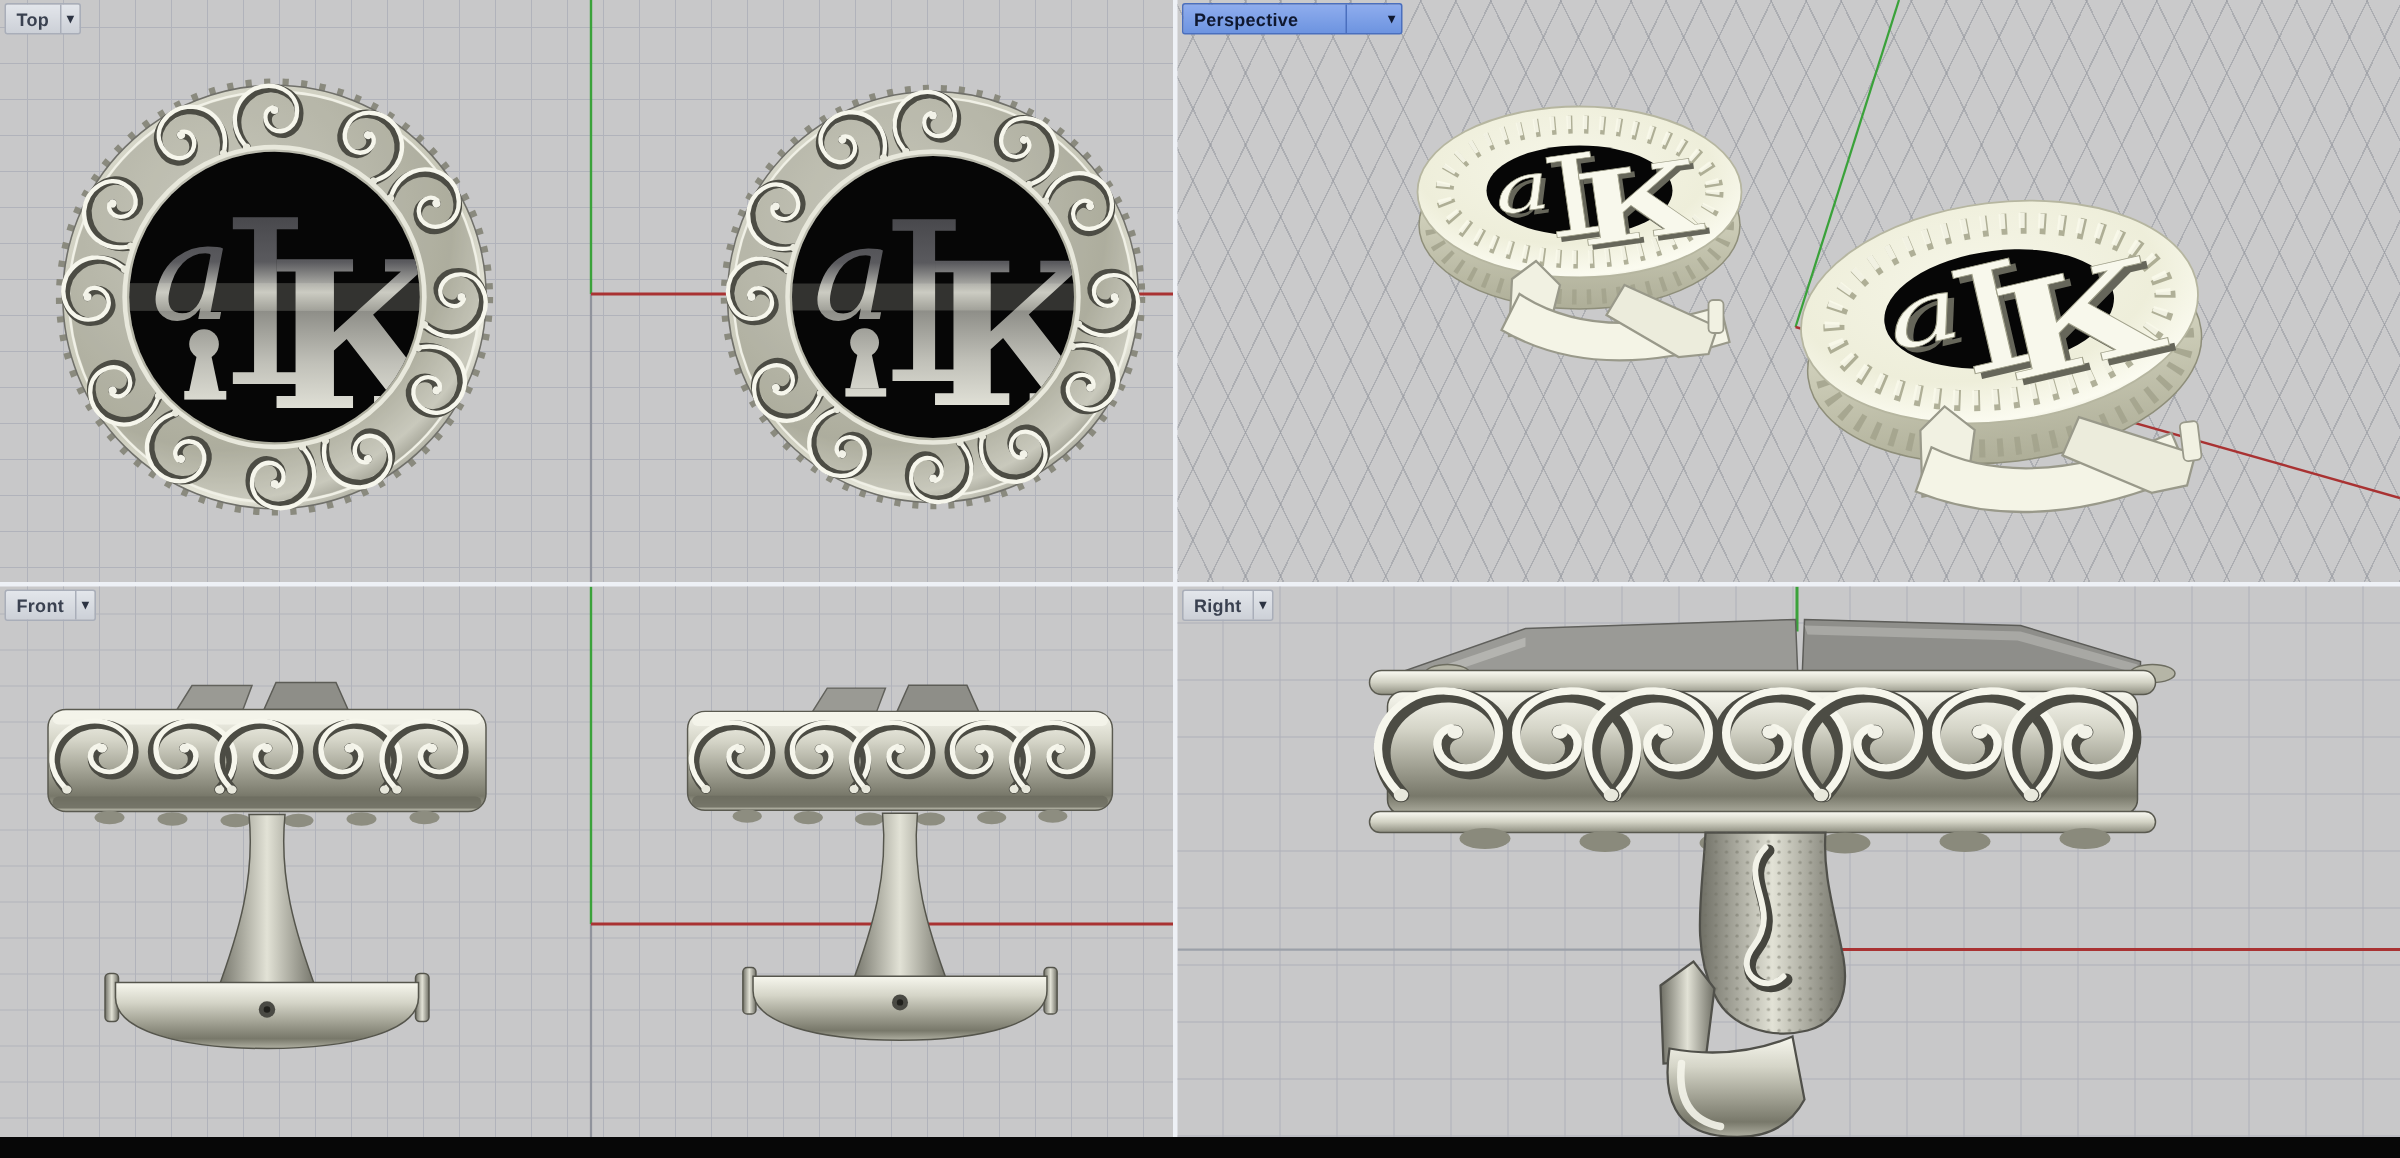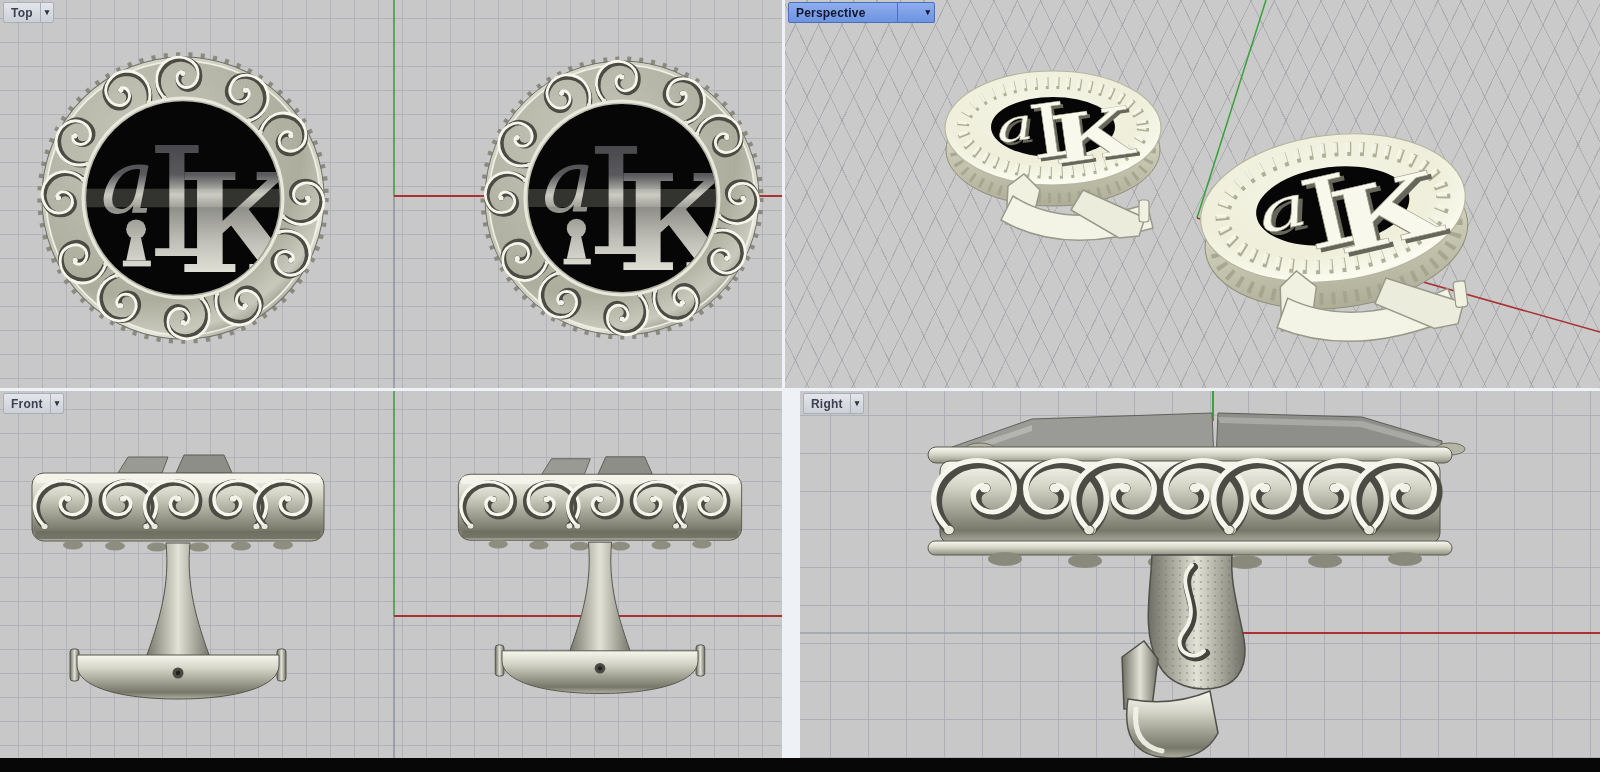--- a/index.html
+++ b/index.html
@@ -10,21 +10,21 @@
           grid-template-rows:388px 3px 367px;background:#eef1f6;text-decoration:underline;}
   .vp{position:relative;overflow:hidden;}
   .vp svg.scene{position:absolute;left:0;top:0;display:block;}
   .grid24{background-color:#c8c8c9;
     background-image:linear-gradient(to right,#b1b3bb 1px,transparent 1px),
                      linear-gradient(to bottom,#b1b3bb 1px,transparent 1px);
     background-size:24px 24px;background-position:-6px -6px;}
   .grid38{background-color:#c8c8c9;
     background-image:linear-gradient(to right,#aeb0b8 1px,transparent 1px),
                      linear-gradient(to bottom,#aeb0b8 1px,transparent 1px);
-    background-size:38px 38px;background-position:-8px -14px;margin-left:15px;}
+    background-size:38px 38px;background-position:-8px -14px;}
   .gridPersp{background-color:#cacacb;
     background-image:repeating-linear-gradient(64deg,rgba(148,151,158,.55) 0 1px,transparent 1px 21px),
                      repeating-linear-gradient(-64deg,rgba(148,151,158,.55) 0 1px,transparent 1px 21px);}
   .vp-label{position:absolute;top:2px;left:3px;z-index:5;display:flex;align-items:center;
     height:19px;font-size:12px;font-weight:bold;color:#3a4150;
     background:linear-gradient(#e3e6eb,#ccd0d7);border:1px solid #a9aeb9;border-radius:2px;
     padding-left:7px;cursor:default;user-select:none;}
   .vp-label .txt{padding-right:7px;letter-spacing:.2px;}
   .vp-label .sep{width:1px;align-self:stretch;background:#a9aeb9;}
   .vp-label .arr{font-size:9px;line-height:1;padding:0 4px;color:#2c3342;}

